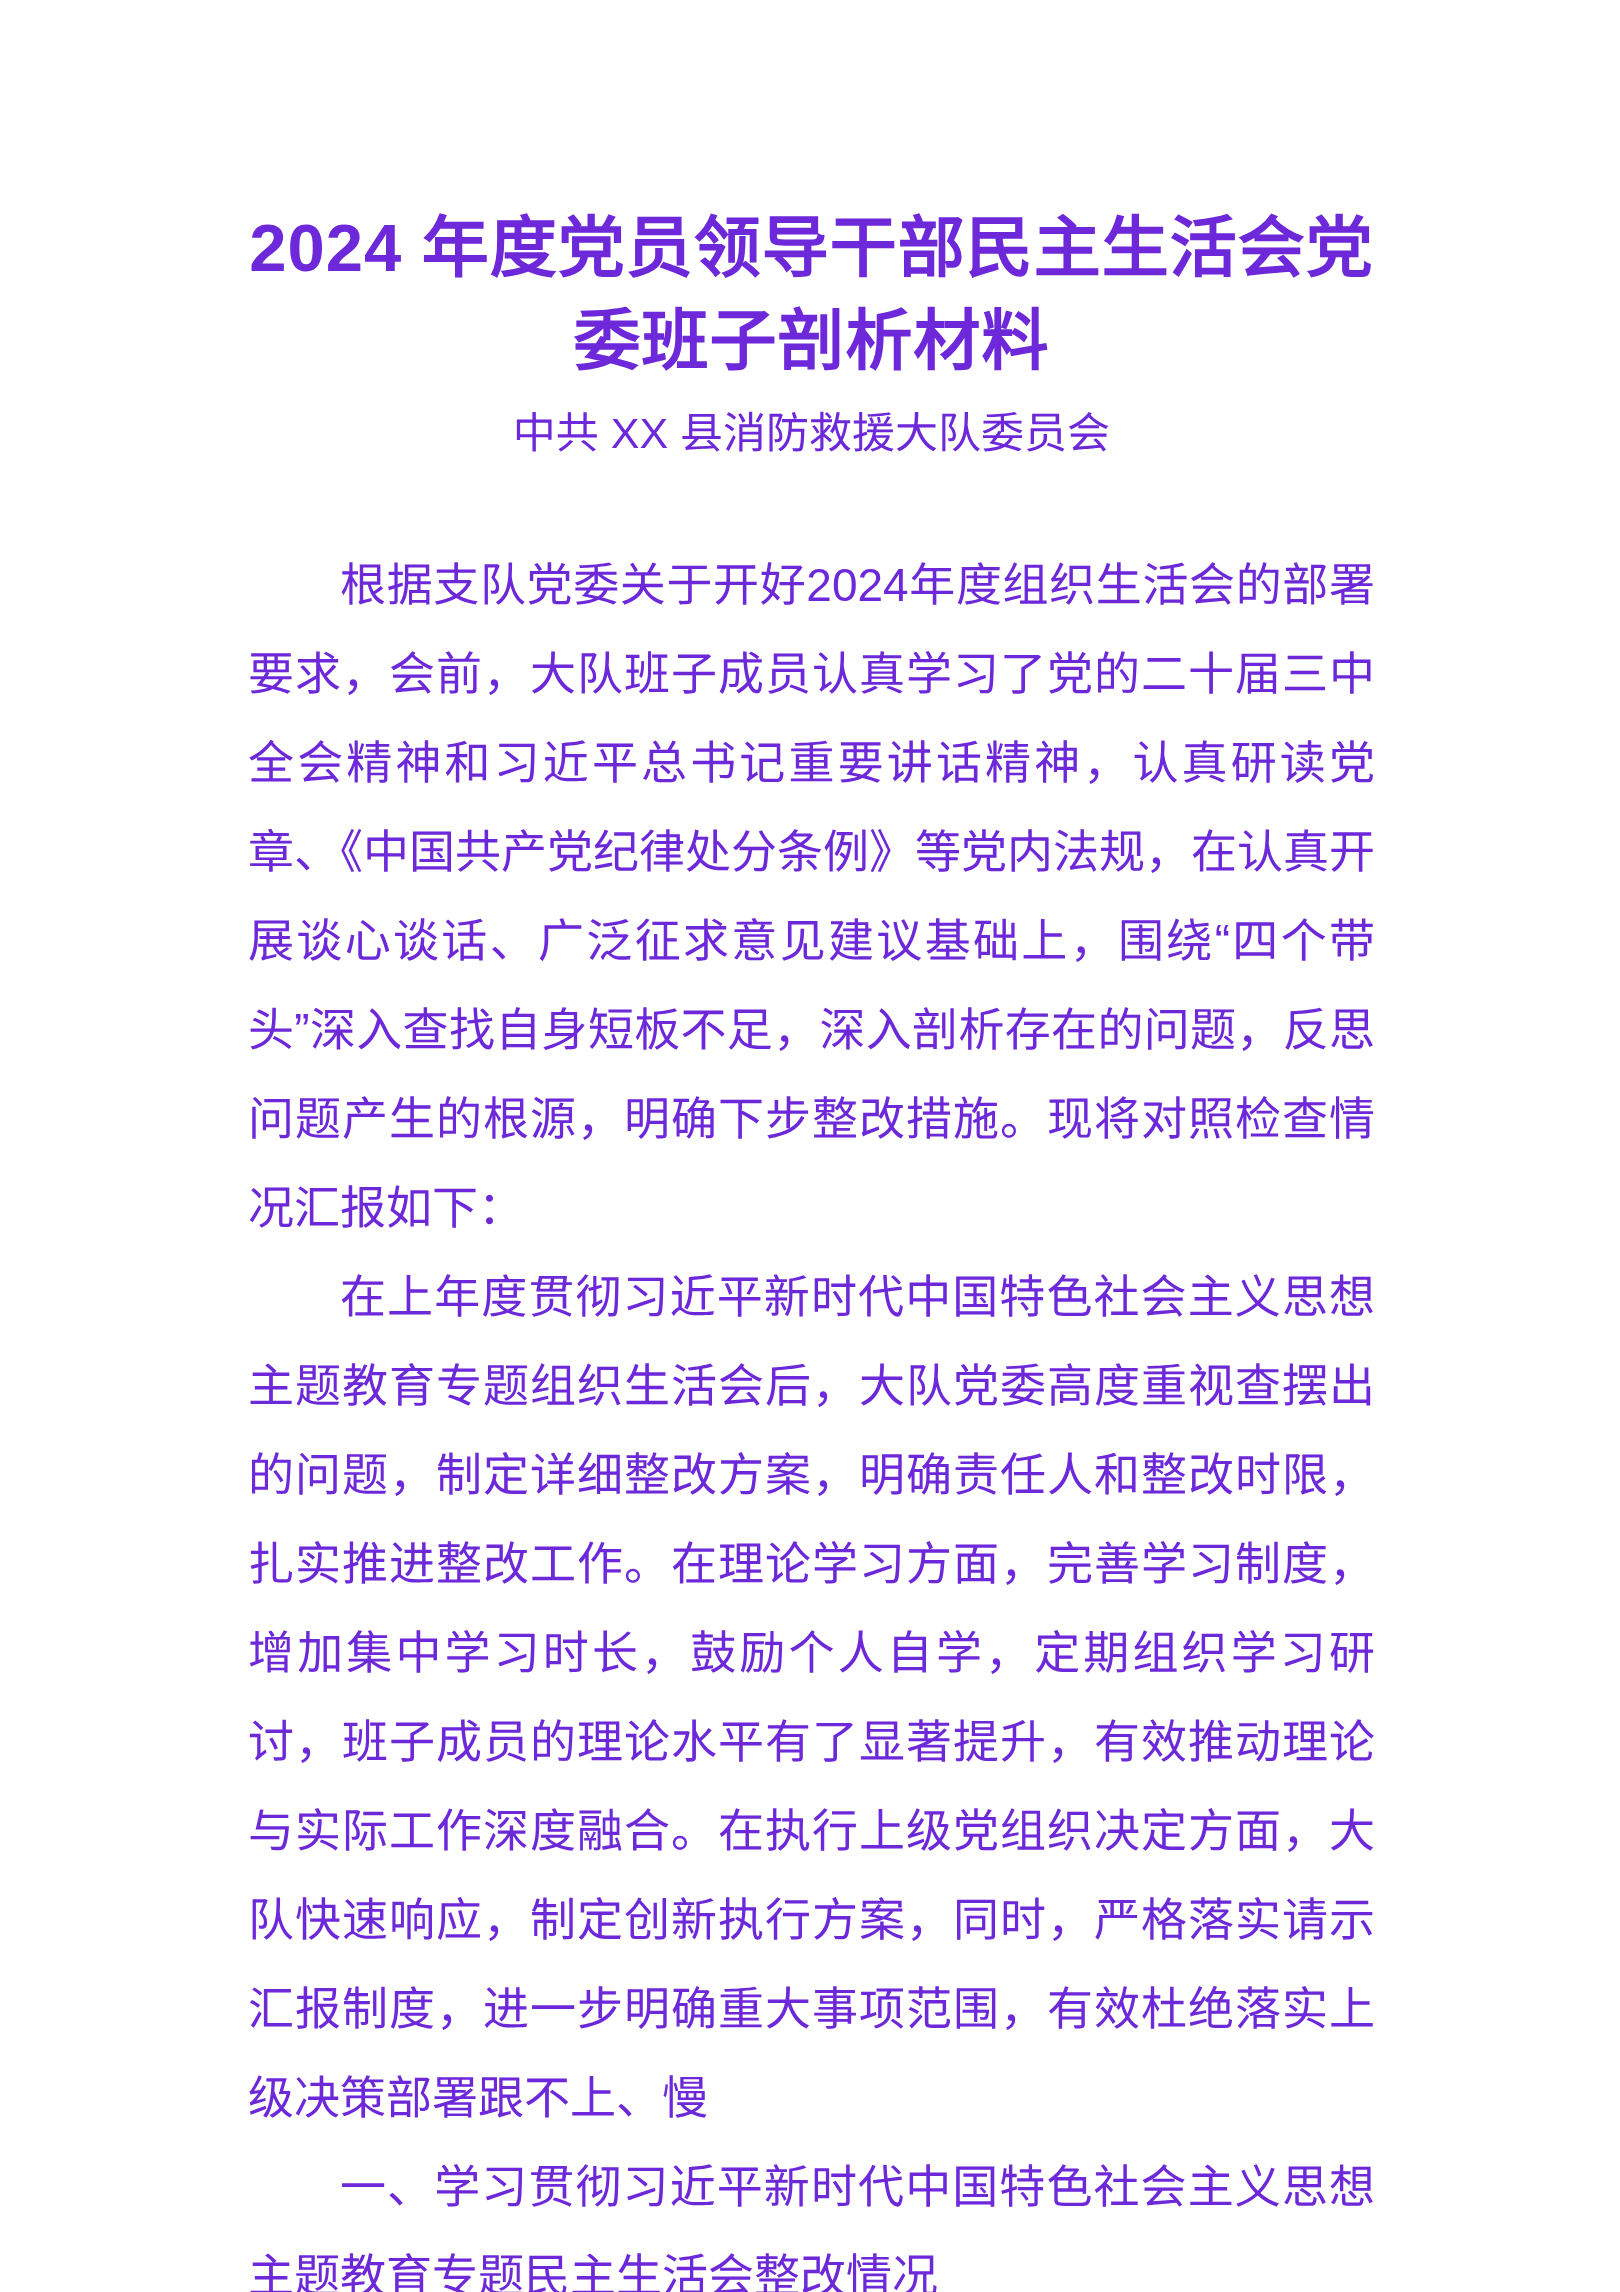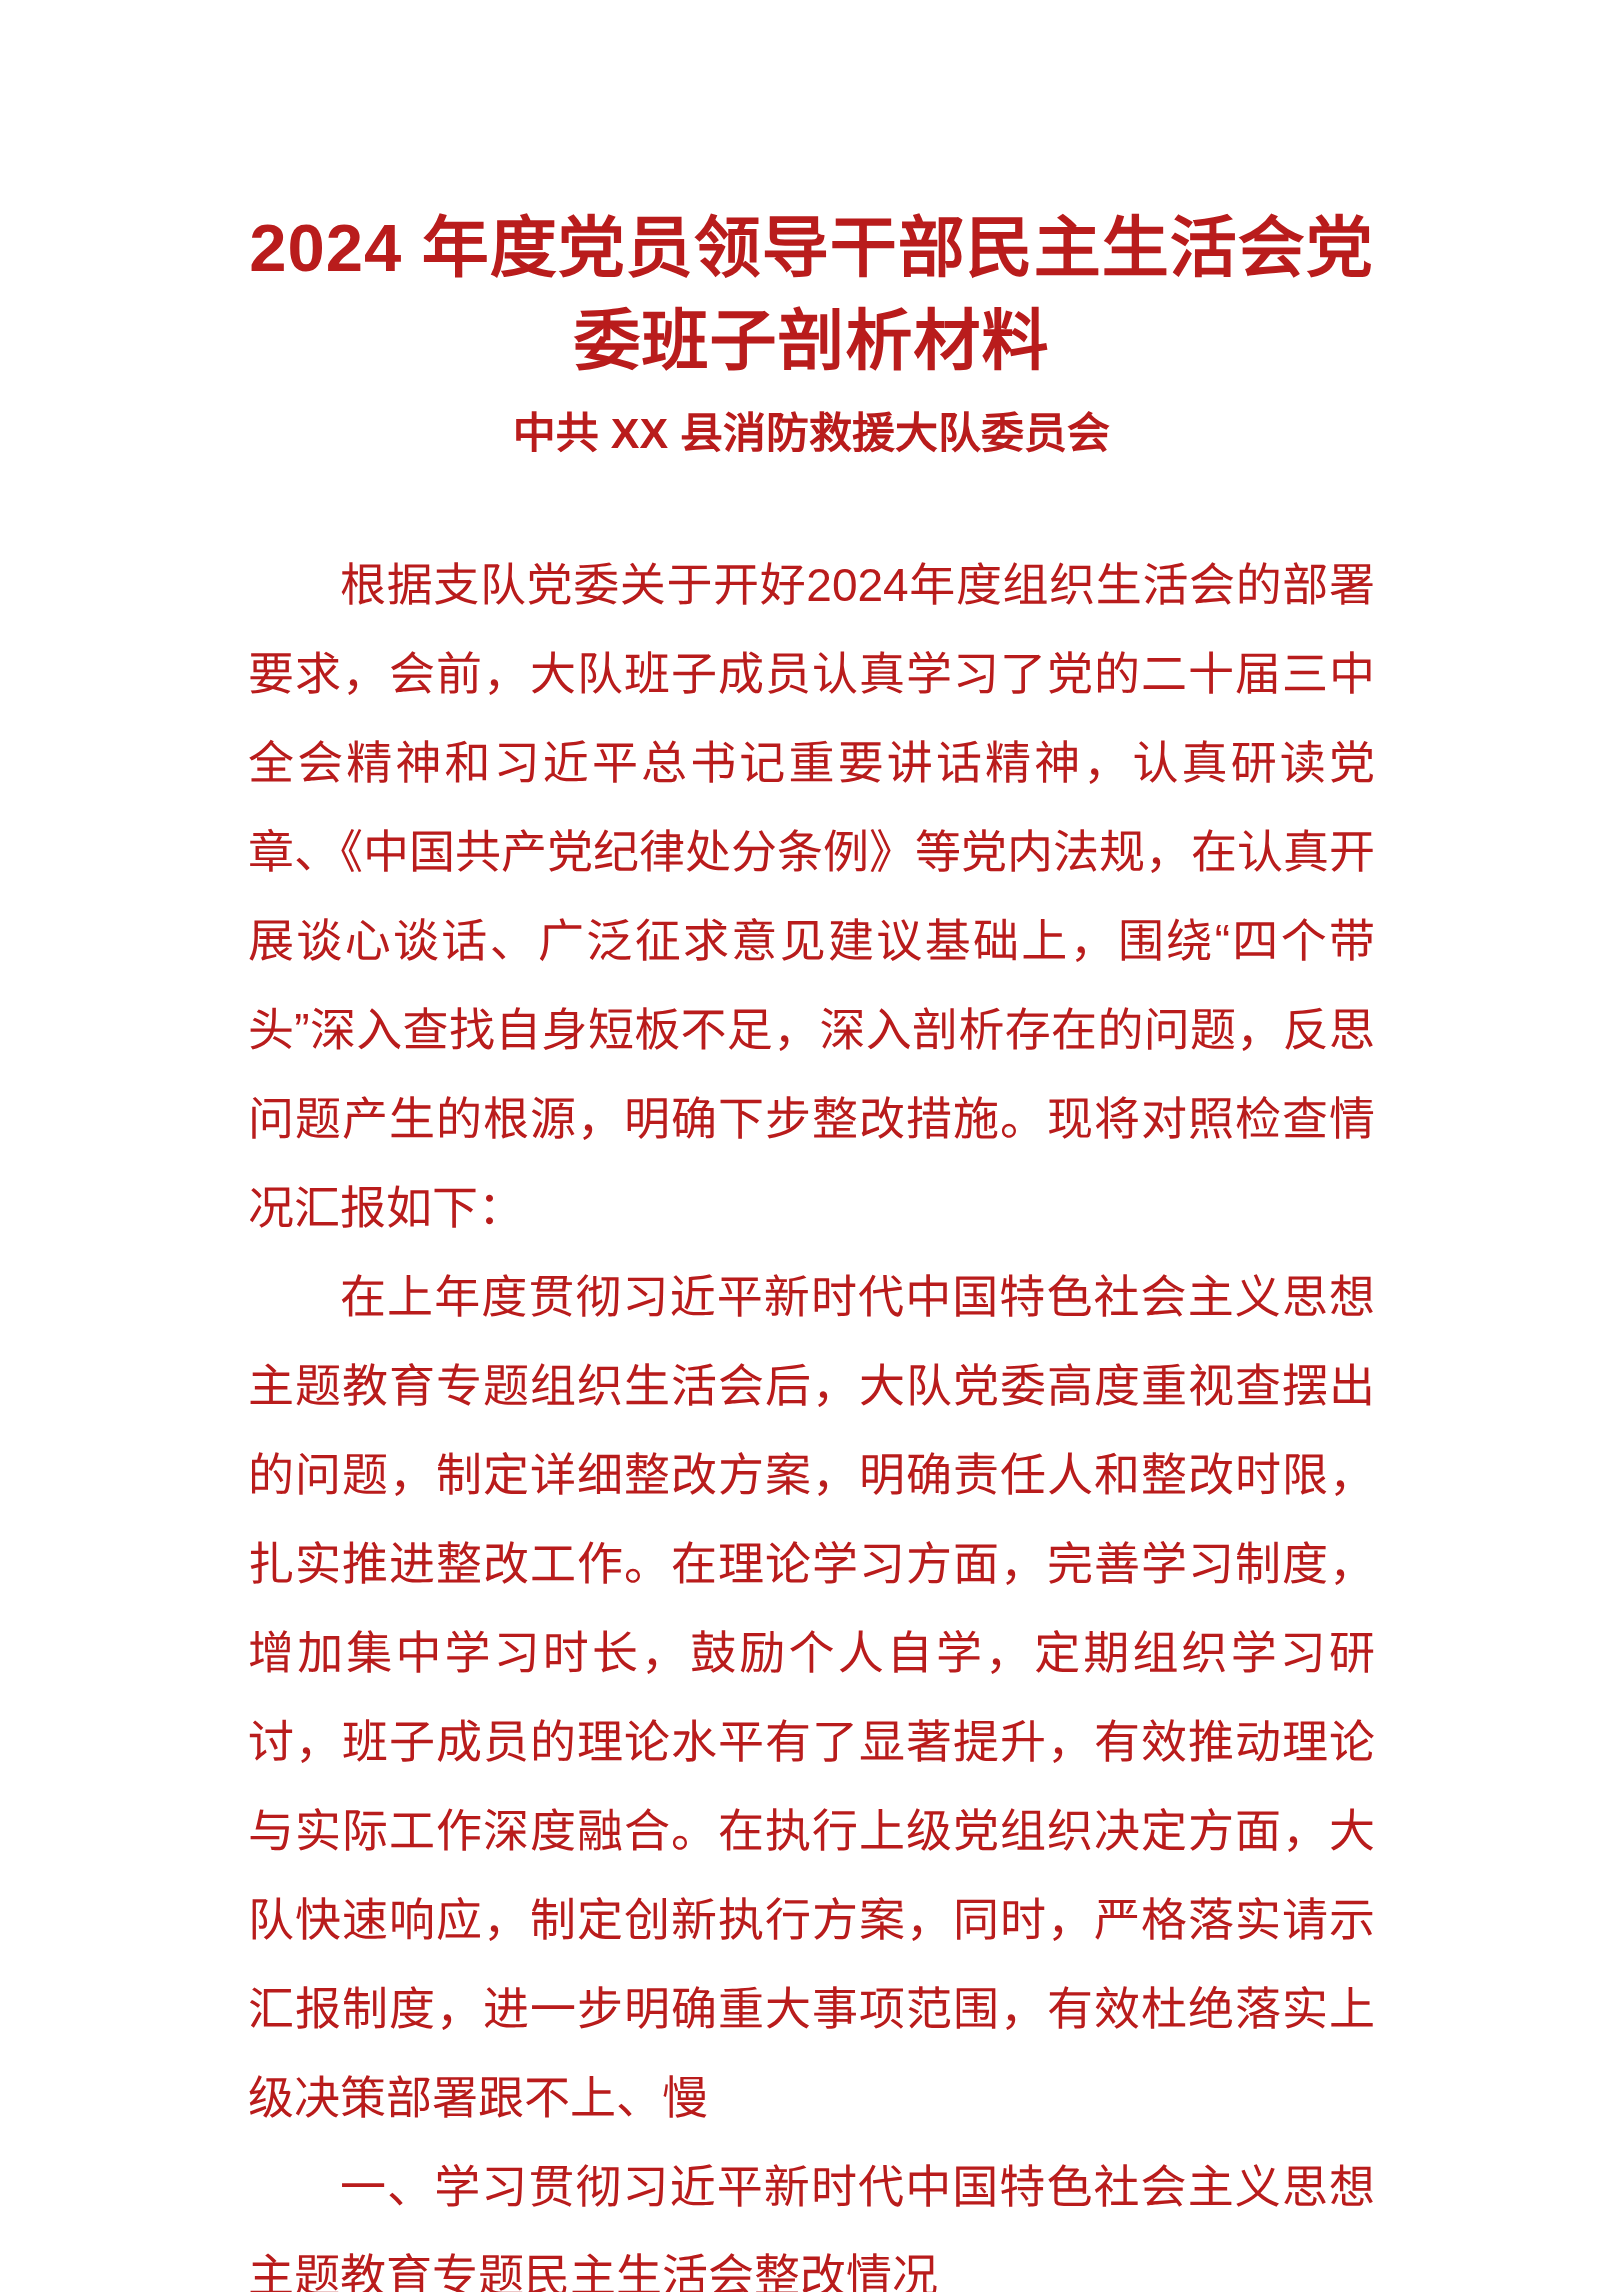--- a/index.html
+++ b/index.html
@@ -6,39 +6,39 @@
     margin: 0;
     padding: 0;
     background: #9e9e9e;
     font-family: "Liberation Sans", sans-serif;
   }
   .page {
     width: 1620px;
     height: 2293px;
     margin: 0 auto;
     background: #ffffff;
-    color: #b91c1c;
+    color: #6d28d9;
     box-sizing: border-box;
     padding: 201px 245px 0 248px;
     overflow: hidden;
     position: relative;
   }
   .doc-title {
     margin: 0;
     font-size: 67px;
     font-weight: 700;
     line-height: 93px;
     text-align: center;
     letter-spacing: 1px;
     font-family: "Liberation Sans", sans-serif;
   }
   .doc-author {
     margin: 0;
     font-size: 43px;
-    font-weight: 700;
+    font-weight: 400;
     line-height: 93px;
     text-align: center;
   }
   .doc-body {
     margin-top: 61px;
     font-size: 46px;
     line-height: 89px;
     text-align: justify;
     text-justify: inter-ideograph;
   }

